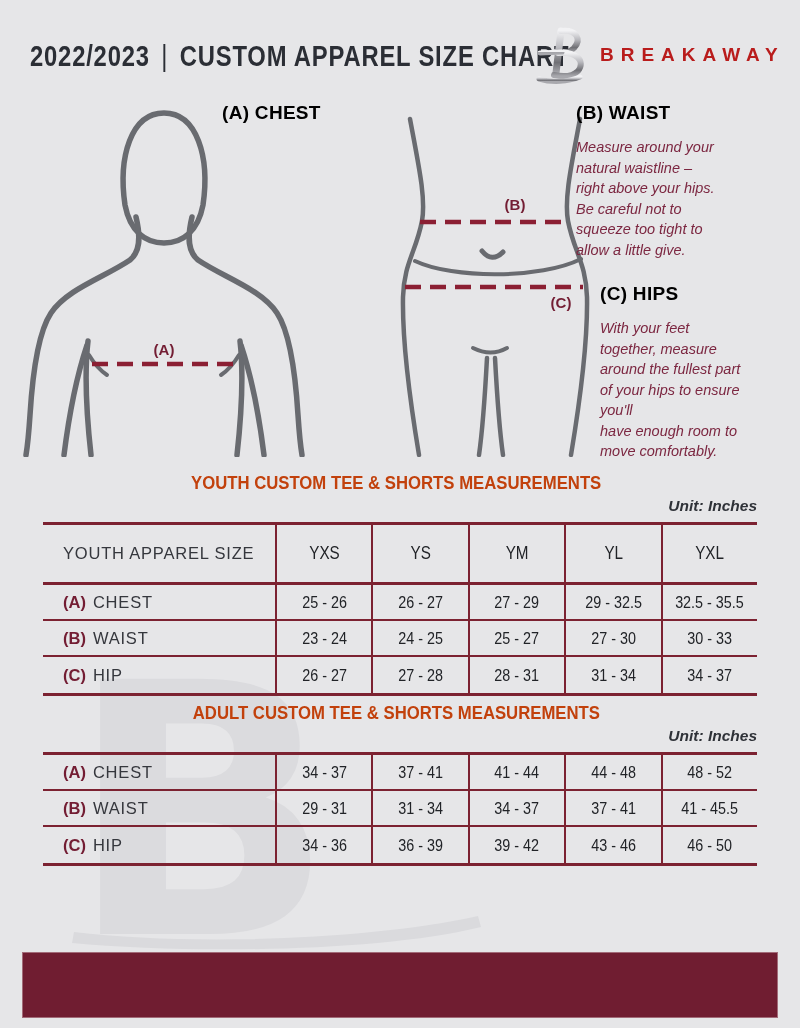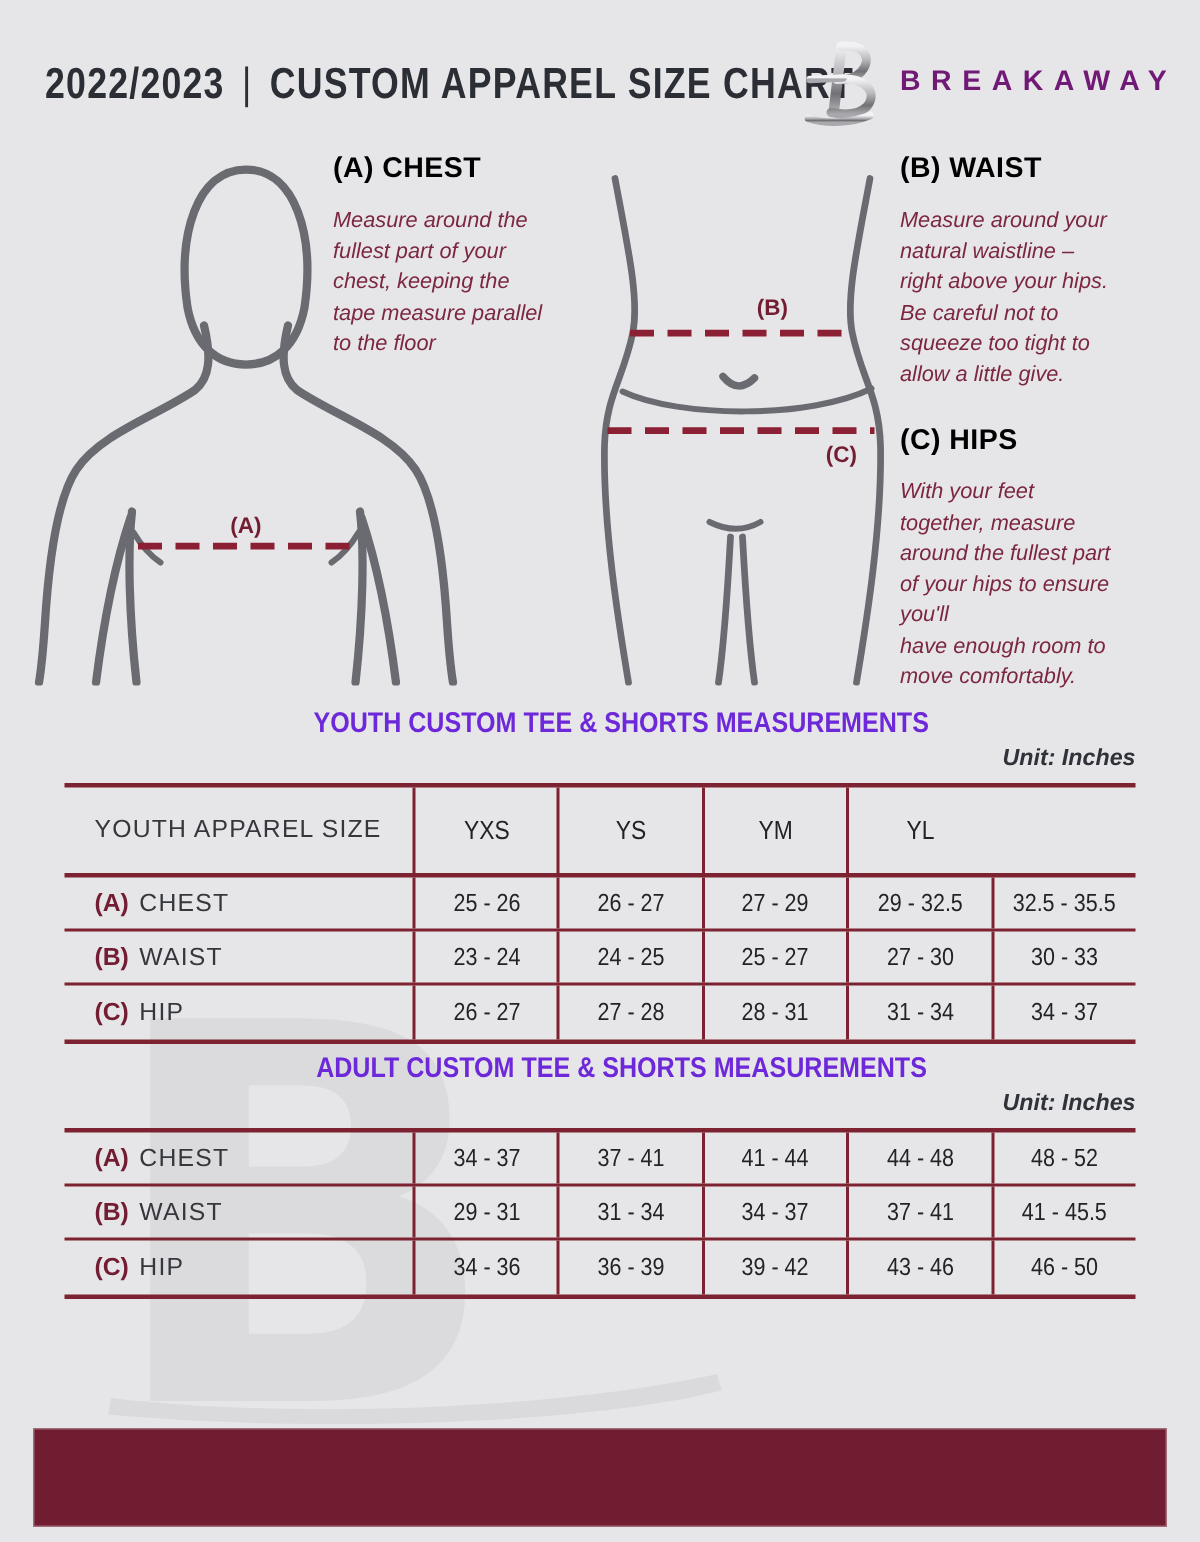--- a/index.html
+++ b/index.html
@@ -11,21 +11,21 @@
   }
   
   .hdr-title {
     position:absolute; left:30px; top:40px; white-space:nowrap;
     color:#2b2e35; font-weight:700; font-size:29px; letter-spacing:1px;
     transform:scaleX(0.82); transform-origin:left center;
   }
   .hdr-title .pipe { font-weight:400; margin:0 14px; color:#2b2e35; }
   .brand { position:absolute; left:536px; top:26px; display:flex; align-items:center; }
   .brand-name {
-    color:#701a75; font-weight:700; font-size:19px; letter-spacing:7px;
+    color:#b91c1c; font-weight:700; font-size:19px; letter-spacing:7px;
     margin-left:14px; white-space:nowrap;
   }
   
   .wm-letter {
     position:absolute; left:68px; top:638px; z-index:0;
     font-size:350px; line-height:1; font-weight:700; color:#dbdbde;
     font-family:"DejaVu Sans", sans-serif;
   }
   .wm-swoosh { position:absolute; left:70px; top:912px; z-index:0; }
   
@@ -33,26 +33,26 @@
   .fig-1 { left:15px; top:105px; }
   .fig-2 { left:393px; top:105px; }
   
   .measure { position:absolute; z-index:1; width:190px; }
   .measure h3 { color:#000000; font-size:19px; font-weight:700; letter-spacing:0.3px; }
   .measure p  {
     margin-top:13px; color:#7c2741; font-style:italic; font-size:14.5px;
     line-height:20.5px; white-space:pre-line;
   }
   .measure-a { left:222px; top:102px; }
-  .measure-b { left:600px; top:102px; }
+  .measure-b { left:576px; top:102px; }
   .measure-c { left:600px; top:283px; }
   
   .tbl-title {
-    position:absolute; left:57px; width:714px; text-align:center; z-index:1;
-    color:#6d28d9; font-weight:700; font-size:19px;
+    position:absolute; left:39px; width:714px; text-align:center; z-index:1;
+    color:#c2410c; font-weight:700; font-size:19px;
   }
   .tbl-title .cnd { display:inline-block; transform:scaleX(0.88); transform-origin:center; white-space:nowrap; }
   .tbl-unit {
     position:absolute; left:43px; width:714px; text-align:right; z-index:1;
     color:#2f3238; font-weight:600; font-style:italic; font-size:15.5px;
   }
   .size-table {
     position:absolute; left:43px; width:714px; z-index:1;
     border-top:3px solid #7c2231; border-bottom:3px solid #7c2231;
   }
@@ -139,25 +139,20 @@
       <path d="M 102,253 C 104,290 106,322 110,350"></path>
     </g>
     <path d="M 27,117 L 173,117" stroke="#8b1f33" stroke-width="4.5" stroke-dasharray="16 9" fill="none"></path>
     <text x="122" y="105" text-anchor="middle" font-size="15" font-weight="700" fill="#731d33">(B)</text>
     <path d="M 12,182 L 190,182" stroke="#8b1f33" stroke-width="4.5" stroke-dasharray="16 9" fill="none"></path>
     <text x="168" y="203" text-anchor="middle" font-size="15" font-weight="700" fill="#731d33">(C)</text>
   </svg>
 
   <div class="measure measure-a">
     <h3>(A) CHEST</h3>
-    <p>Measure around the
-fullest part of your
-chest, keeping the
-tape measure parallel
-to the floor</p>
   </div>
   <div class="measure measure-b">
     <h3>(B) WAIST</h3>
     <p>Measure around your
 natural waistline –
 right above your hips.
 Be careful not to
 squeeze too tight to
 allow a little give.</p>
   </div>
@@ -182,20 +177,23 @@
         </div>
       <div class="t-cell">
           <span class="cnd">YS</span>
         </div>
       <div class="t-cell">
           <span class="cnd">YM</span>
         </div>
       <div class="t-cell">
           <span class="cnd">YL</span>
         </div>
+      <div class="t-cell">
+          <span class="cnd">YXL</span>
+        </div>
     </div>
     <div class="t-row">
       <div class="t-label">
           <b class="pfx">(A)</b>
           <span>CHEST</span>
         </div>
       <div class="t-cell">
           <span class="cnd">25 - 26</span>
         </div>
       <div class="t-cell">

